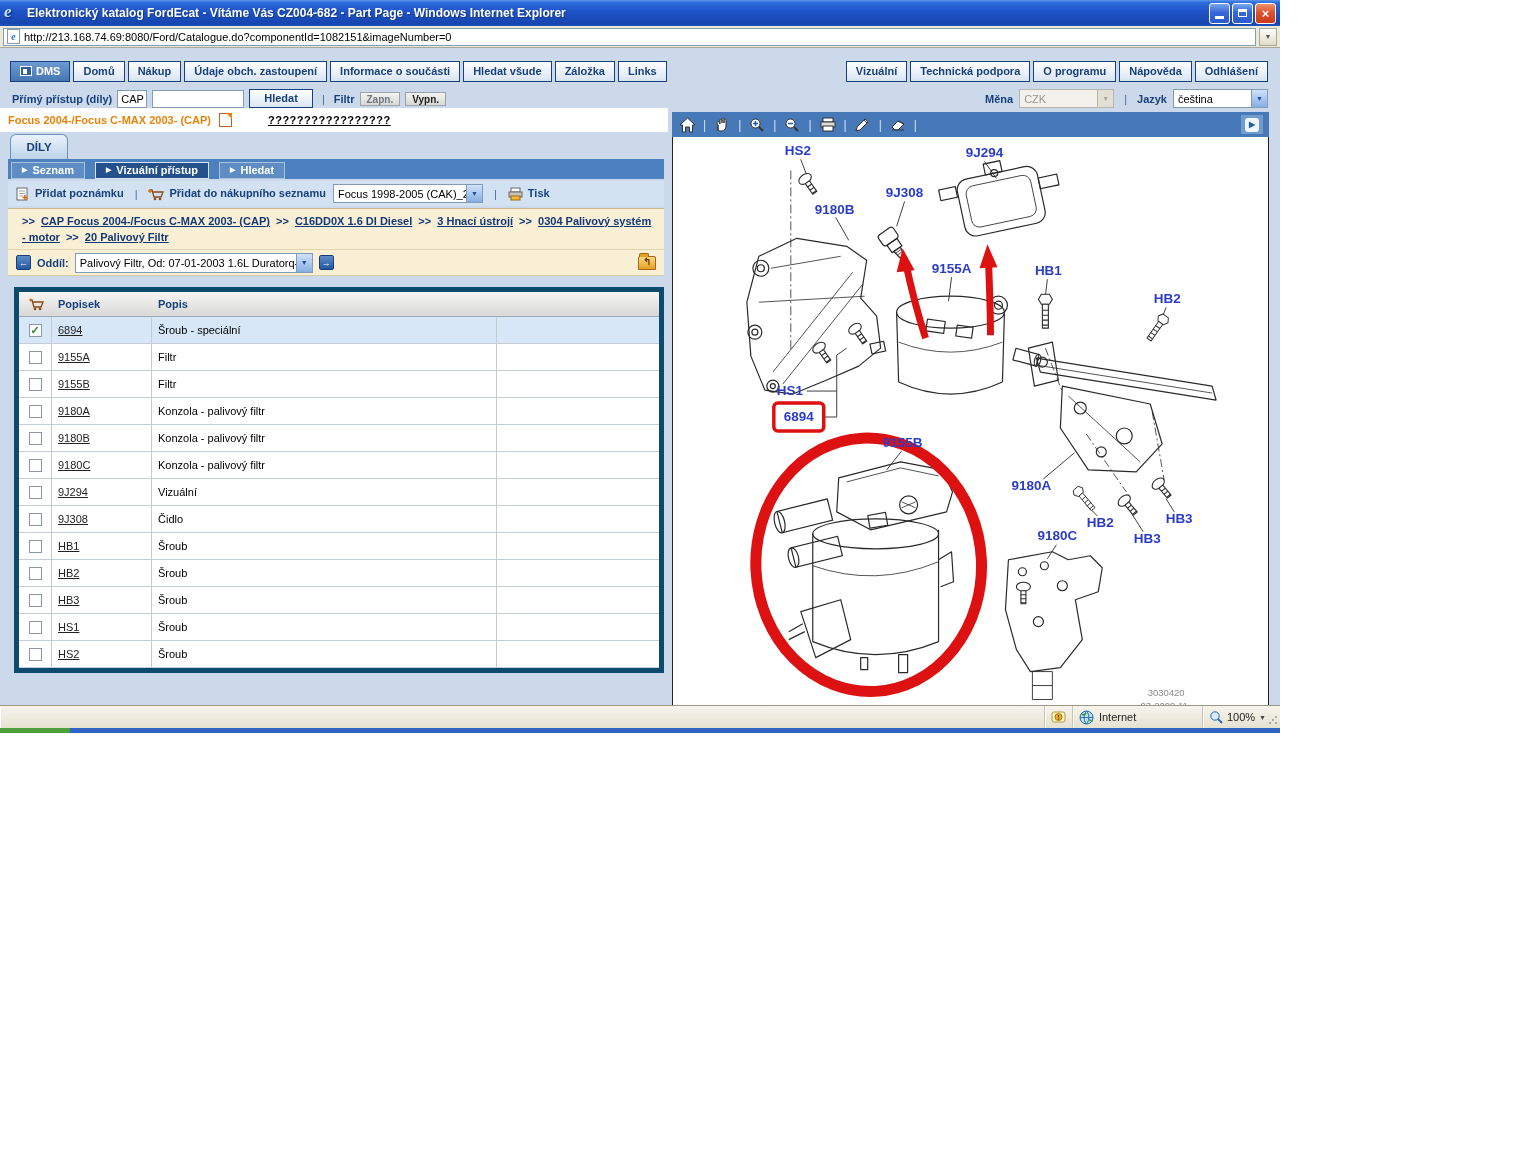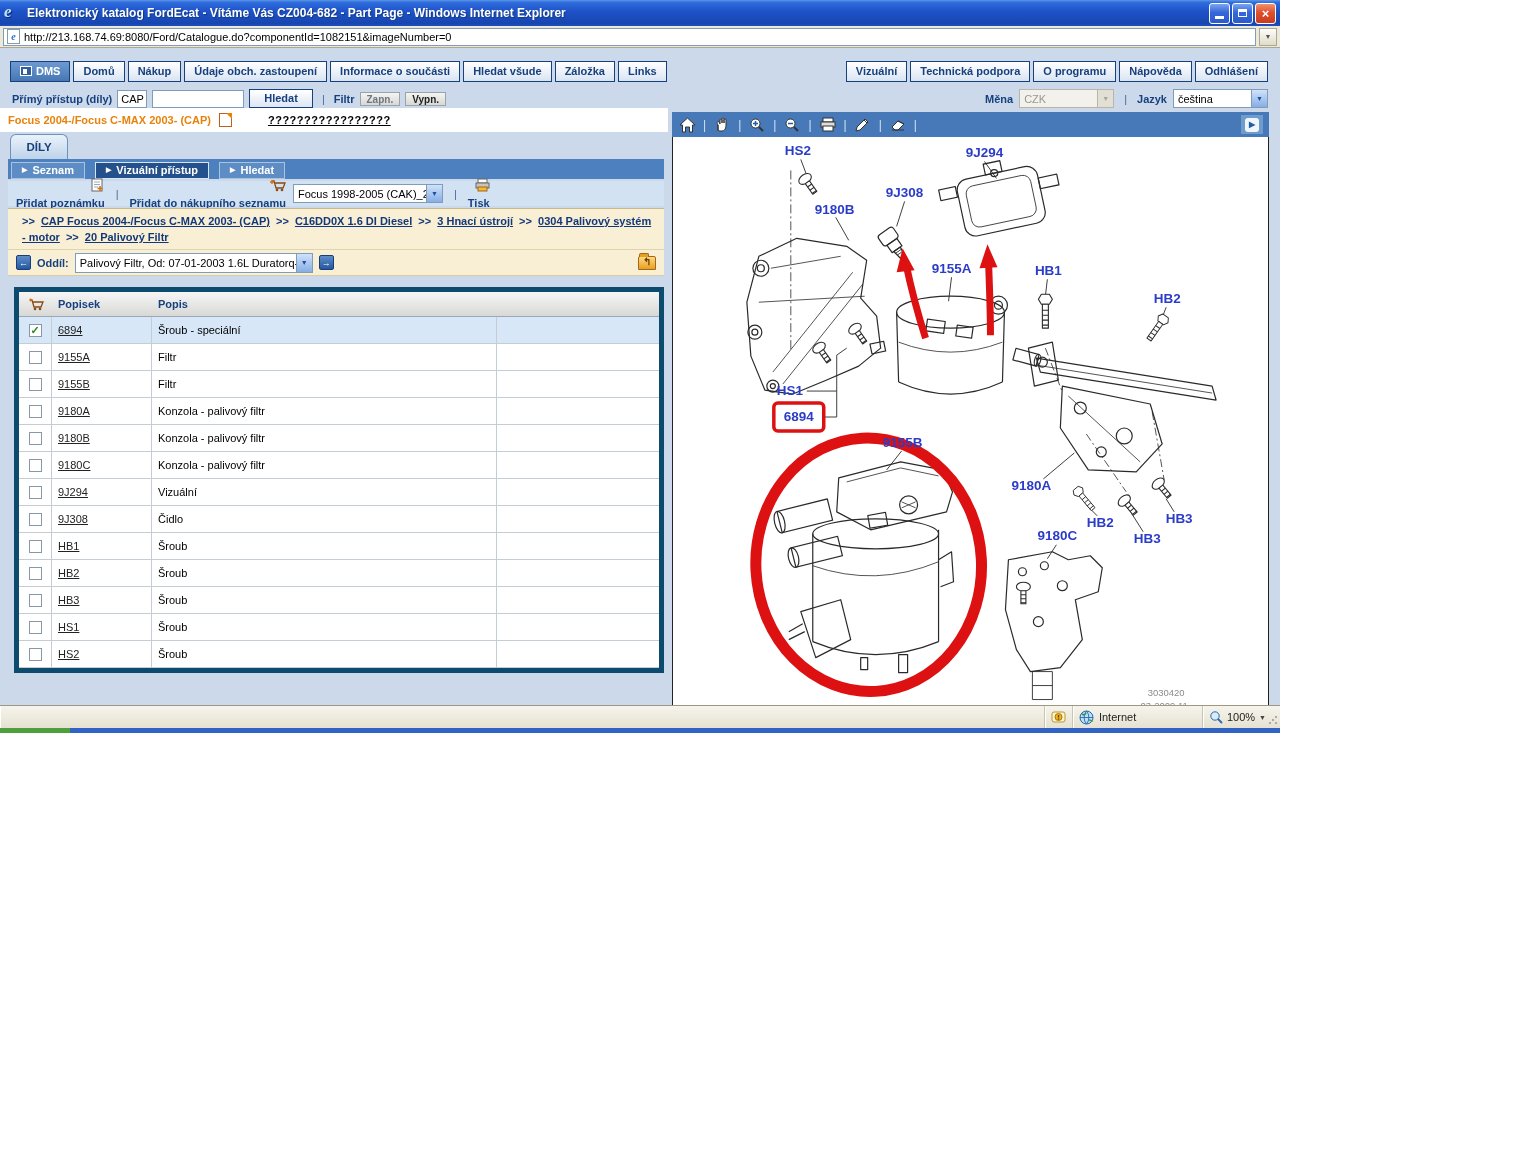--- a/index.html
+++ b/index.html
@@ -78,21 +78,21 @@
     border-radius:6px 6px 0 0;background:linear-gradient(#EAF2FA,#BED3EA);color:#16407E;font-weight:bold;
     display:flex;align-items:center;justify-content:center;font-size:11.5px;}
   .view-bar{position:absolute;left:0;top:25px;width:656px;height:20px;background:#4C80BE;
     display:flex;align-items:flex-end;gap:10px;padding:0 3px;}
   .view-btn{background:#5E8CC4;border:1px solid #A9C2DE;color:#fff;font-weight:bold;font-size:11px;
     padding:1px 10px 2px;display:flex;align-items:center;gap:5px;}
   .view-btn.active{background:#24508C;border-color:#D7E4F2;}
   .view-btn .tri{font-size:7px;}
   .action-row{position:absolute;left:0;top:47px;width:656px;height:25px;background:#D3E2F2;
     display:flex;align-items:center;padding:0 8px;gap:7px;}
-  .act-link{color:#16407E;font-weight:bold;display:flex;align-items:flex-end;gap:5px;flex-direction:column;}
+  .act-link{color:#16407E;font-weight:bold;display:flex;align-items:flex-start;gap:5px;}
   .list-dd{width:150px;height:19px;}
   .crumb-zone{position:absolute;left:0;top:74px;width:656px;height:42px;background:#F8EFD5;
     border-top:1px solid #C8BA8C;border-bottom:1px solid #E0D4AC;padding:4px 10px 0 14px;line-height:16px;}
   .crumb-zone a{color:#13387A;font-weight:bold;text-decoration:underline;margin:0 3px;}
   .crumb-sep{color:#13387A;font-weight:bold;}
   .oddil-row{position:absolute;left:0;top:116px;width:656px;height:26px;background:#F8EFD5;
     display:flex;align-items:center;padding:0 8px;gap:6px;border-bottom:1px solid #D8CCA4;}
   .sq-btn{width:15px;height:15px;background:linear-gradient(#5E8CC8,#2458A0);border:1px solid #1A3C78;
     color:#fff;font-size:9px;font-weight:bold;display:flex;align-items:center;justify-content:center;border-radius:2px;}
   .oddil-dd{width:238px;height:20px;}

